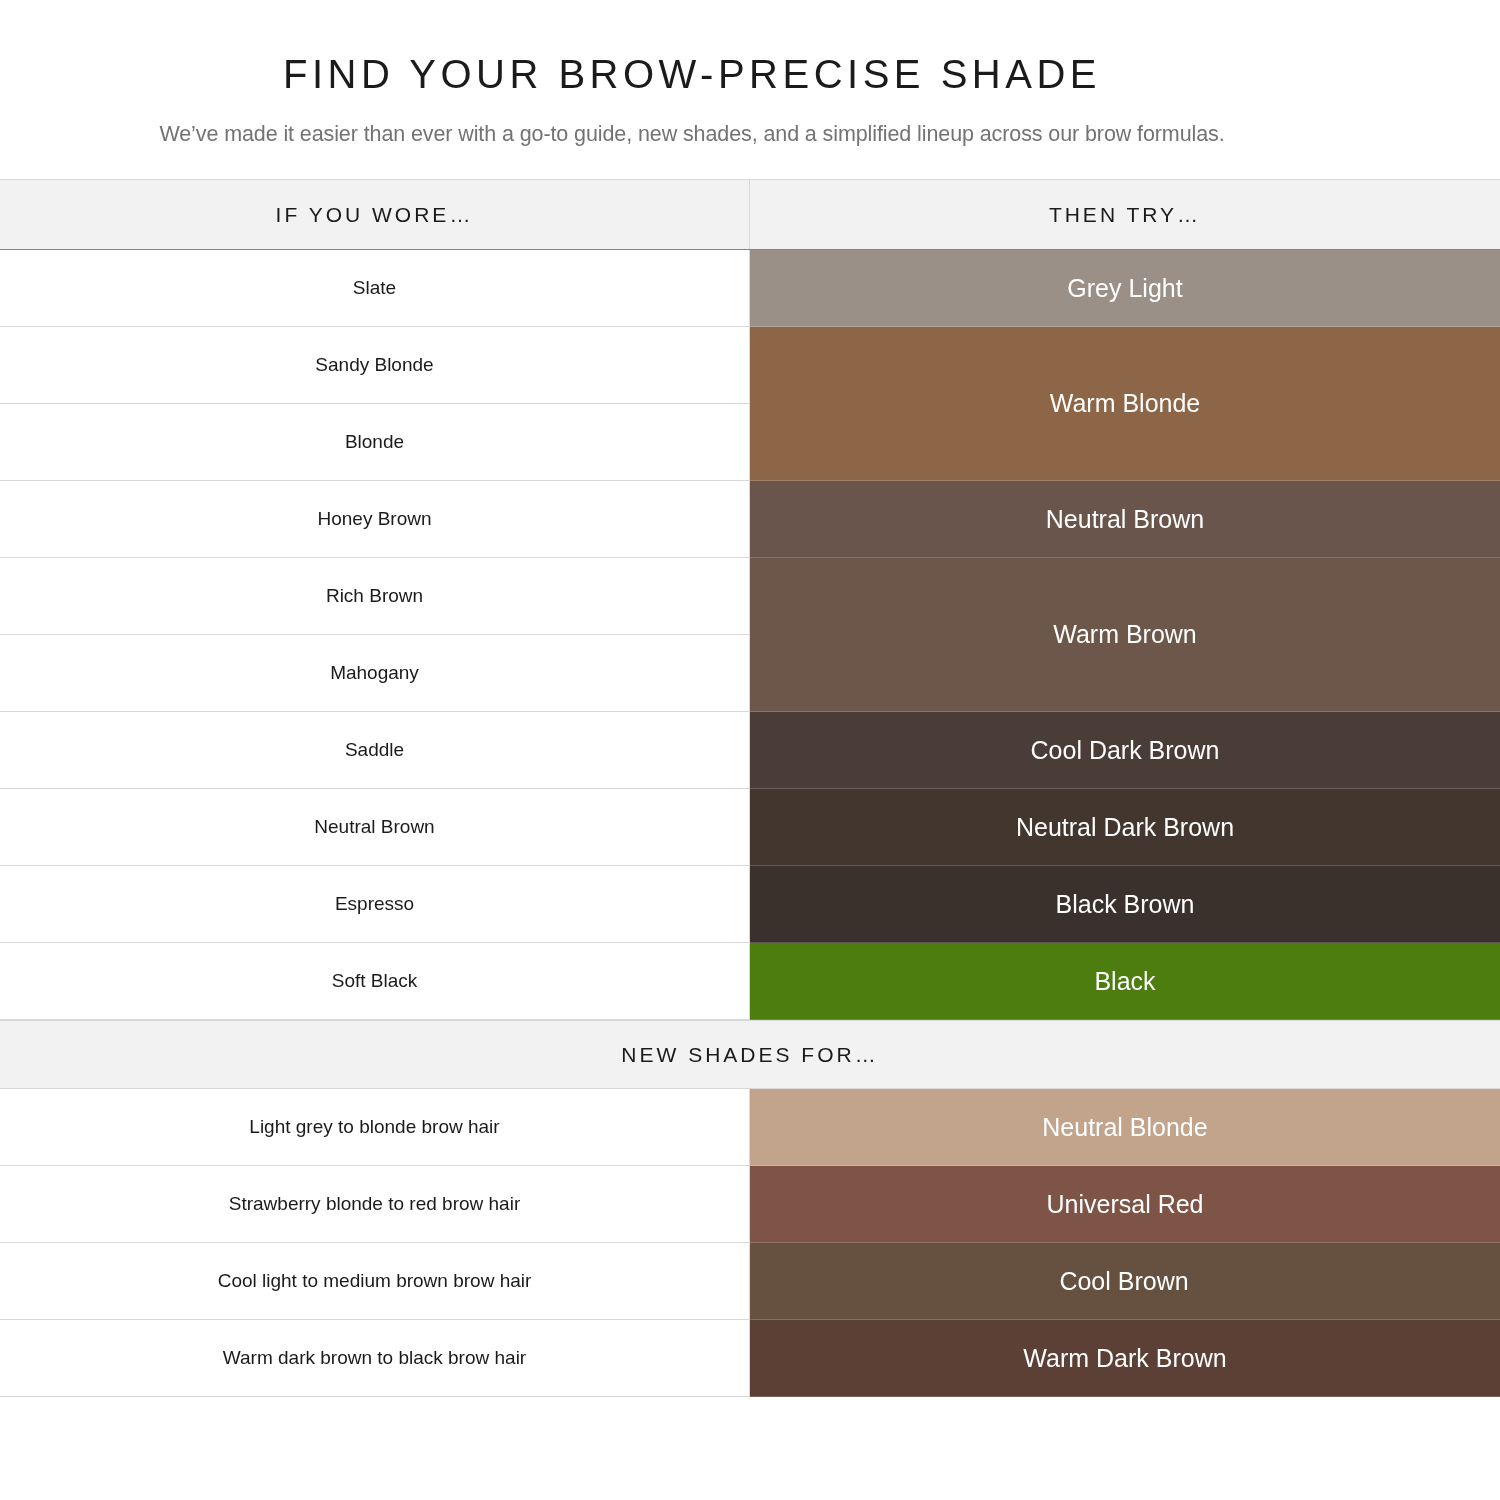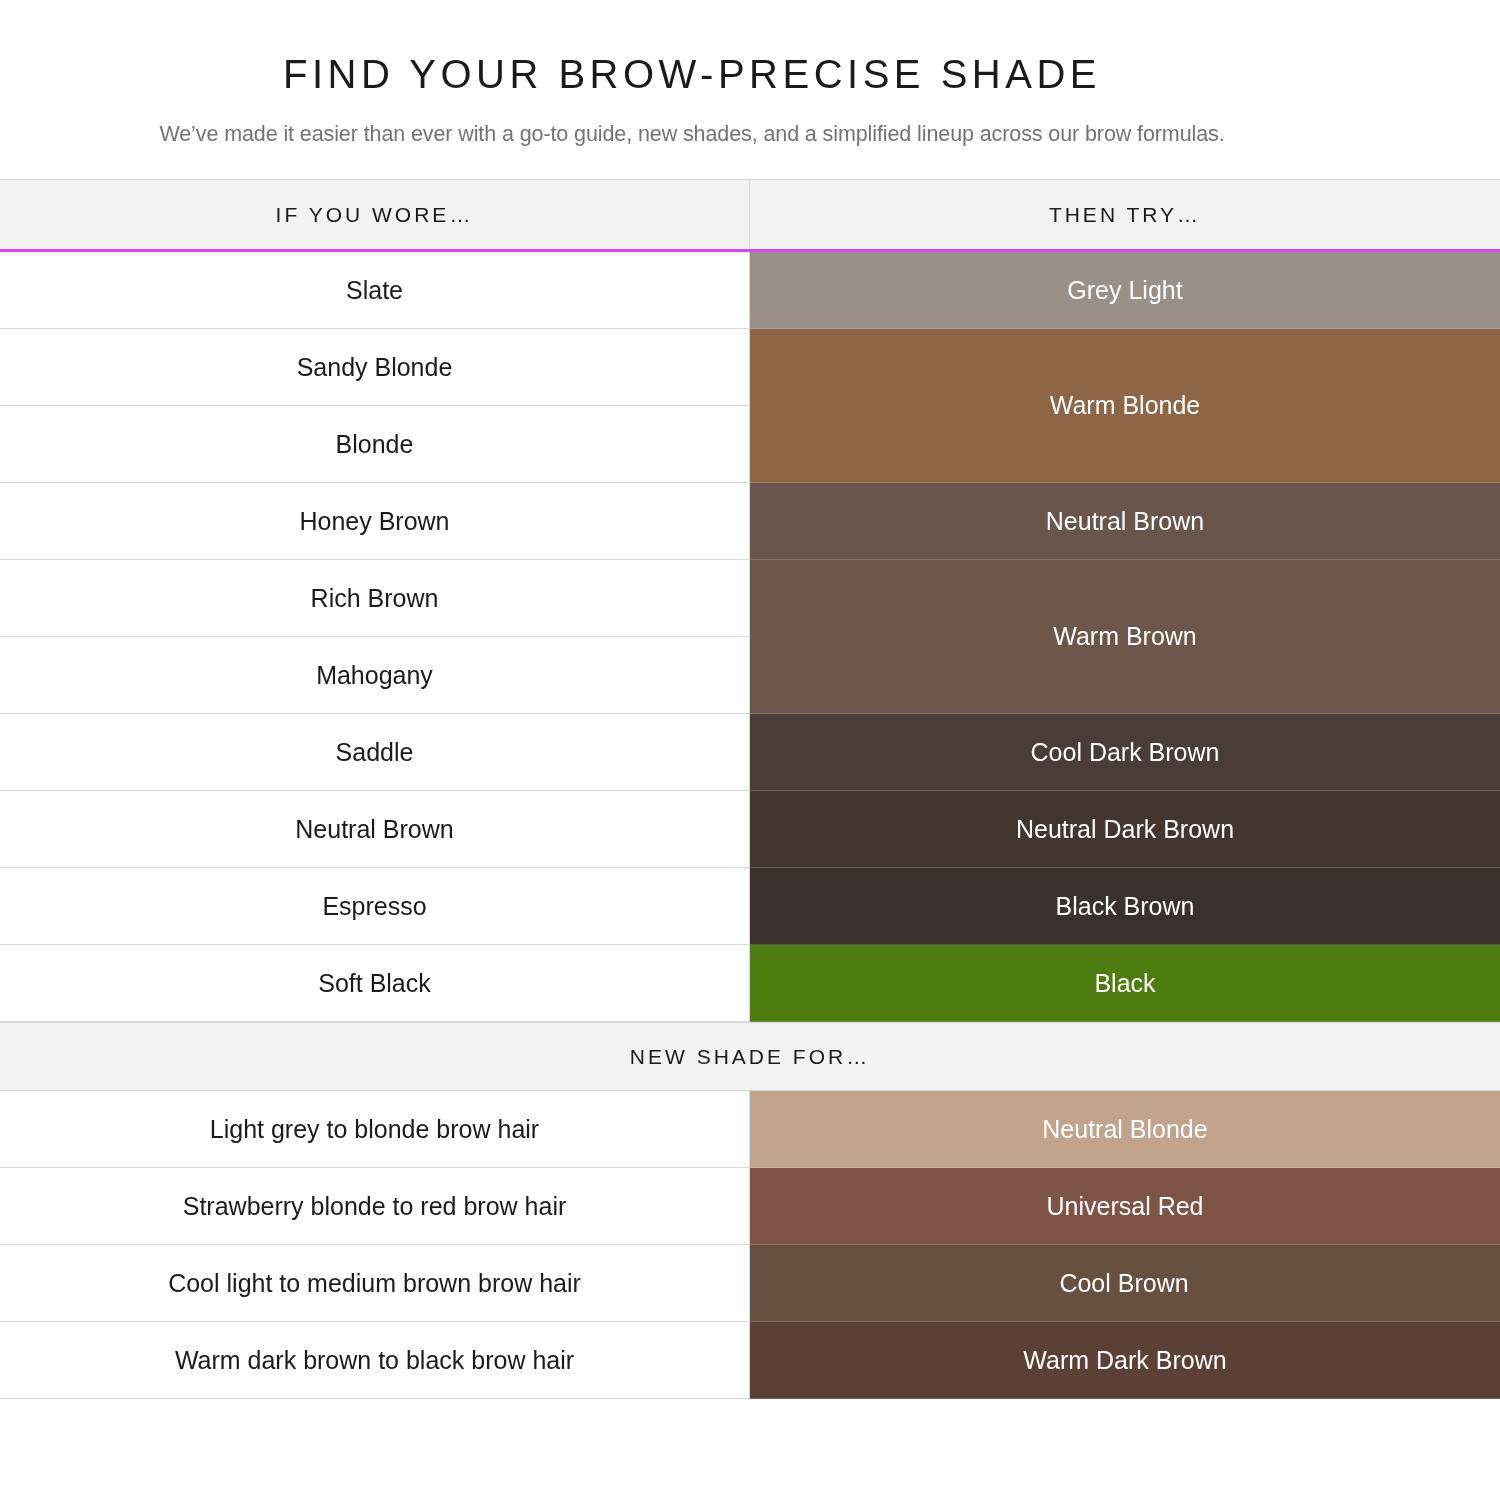--- a/index.html
+++ b/index.html
@@ -44,21 +44,21 @@
     margin-top: 32px;
     width: 1500px;
     border-top: 1px solid #d8d8d8;
   }
 
   
   .band {
     display: flex;
     width: 100%;
     background: #1d4ed8;
-    border-bottom: 3px solid #d946ef;
+    border-bottom: 1px solid #d946ef;
     align-items: center;
   }
   .band-cell {
     height: 69px;
     display: flex;
     align-items: center;
     justify-content: center;
     font-size: 21px;
     font-weight: 500;
     letter-spacing: 3px;
@@ -89,21 +89,21 @@
     width: 1500px;
   }
   .lcell {
     background: #ffffff;
     border-right: 1px solid #d8d8d8;
     border-bottom: 1px solid #d8d8d8;
     display: flex;
     align-items: center;
     justify-content: center;
     text-align: center;
-    font-size: 25px;
+    font-size: 19px;
     color: #1b1b1b;
     padding: 0 14px;
   }
   .rcell {
     display: flex;
     align-items: center;
     justify-content: center;
     text-align: center;
     font-size: 25px;
     color: #ffffff;
@@ -142,21 +142,21 @@
         <div class="rcell" style="background: rgb(155, 144, 136); grid-area: 1 / 2 / span 1;">Grey Light</div>
         <div class="rcell" style="background: rgb(140, 102, 71); grid-area: 2 / 2 / span 2;">Warm Blonde</div>
         <div class="rcell" style="background: rgb(106, 85, 76); grid-area: 4 / 2 / span 1;">Neutral Brown</div>
         <div class="rcell" style="background: rgb(109, 86, 74); grid-area: 5 / 2 / span 2;">Warm Brown</div>
         <div class="rcell" style="background: rgb(74, 60, 55); grid-area: 7 / 2 / span 1;">Cool Dark Brown</div>
         <div class="rcell" style="background: rgb(67, 54, 47); grid-area: 8 / 2 / span 1;">Neutral Dark Brown</div>
         <div class="rcell" style="background: rgb(59, 49, 44); grid-area: 9 / 2 / span 1;">Black Brown</div>
         <div class="rcell" style="background: #4d7c0f; grid-area: 10 / 2 / span 1;">Black</div>
       </div>
 
-    <div class="band-full">NEW SHADE FOR…</div>
+    <div class="band-full">NEW SHADES FOR…</div>
 
     <div class="matrix" id="matrix-new" style="grid-template-rows: repeat(4, 77px);">
         <div class="lcell">Light grey to blonde brow hair</div>
         <div class="rcell" style="background: rgb(194, 164, 141);">Neutral Blonde</div>
         <div class="lcell">Strawberry blonde to red brow hair</div>
         <div class="rcell" style="background: rgb(126, 84, 70);">Universal Red</div>
         <div class="lcell">Cool light to medium brown brow hair</div>
         <div class="rcell" style="background: rgb(102, 80, 63); padding-left: 12px;">Cool Brown</div>
         <div class="lcell">Warm dark brown to black brow hair</div>
         <div class="rcell" style="background: rgb(92, 64, 53);">Warm Dark Brown</div>

